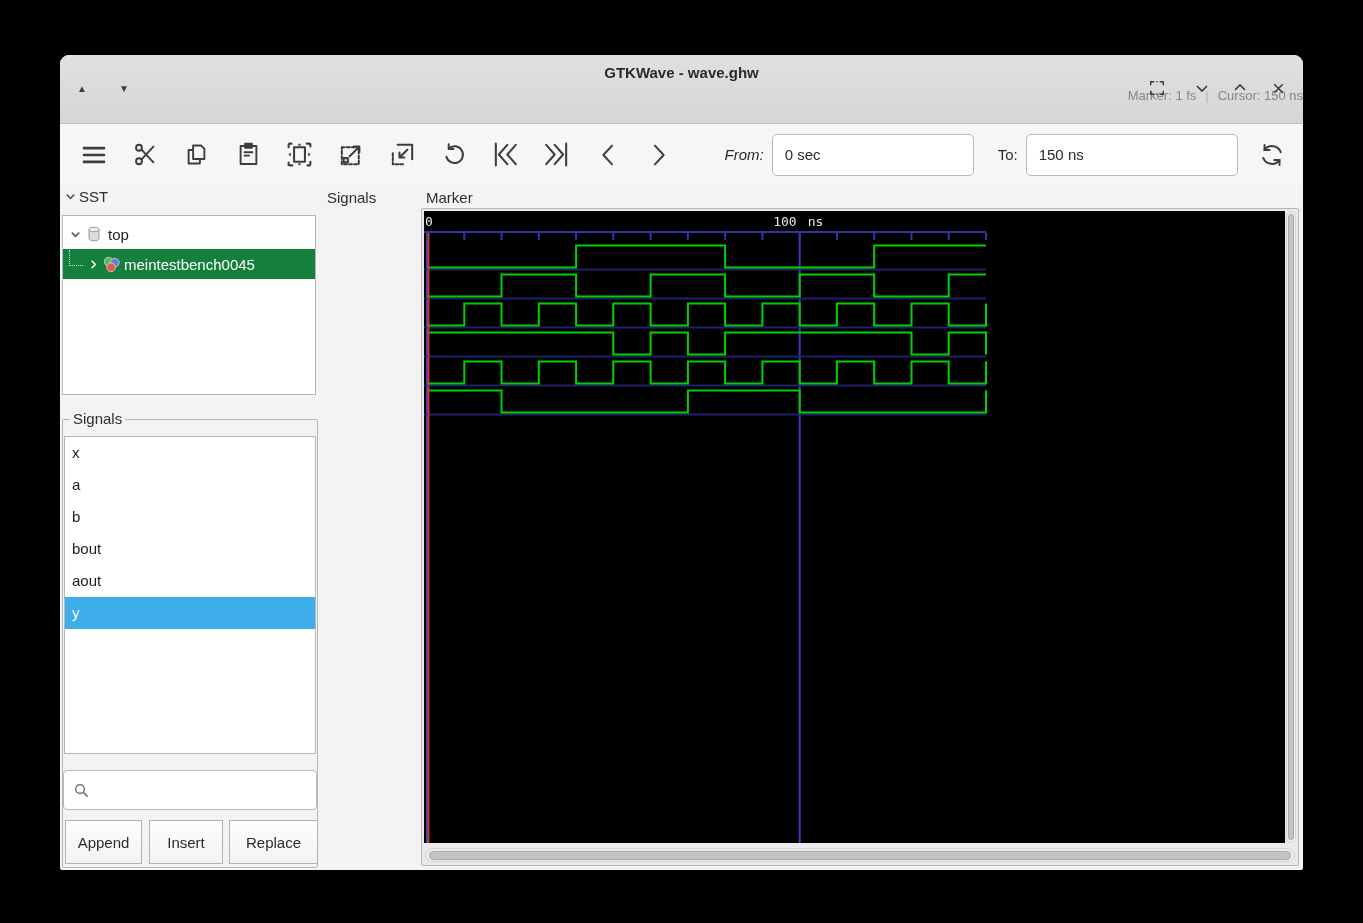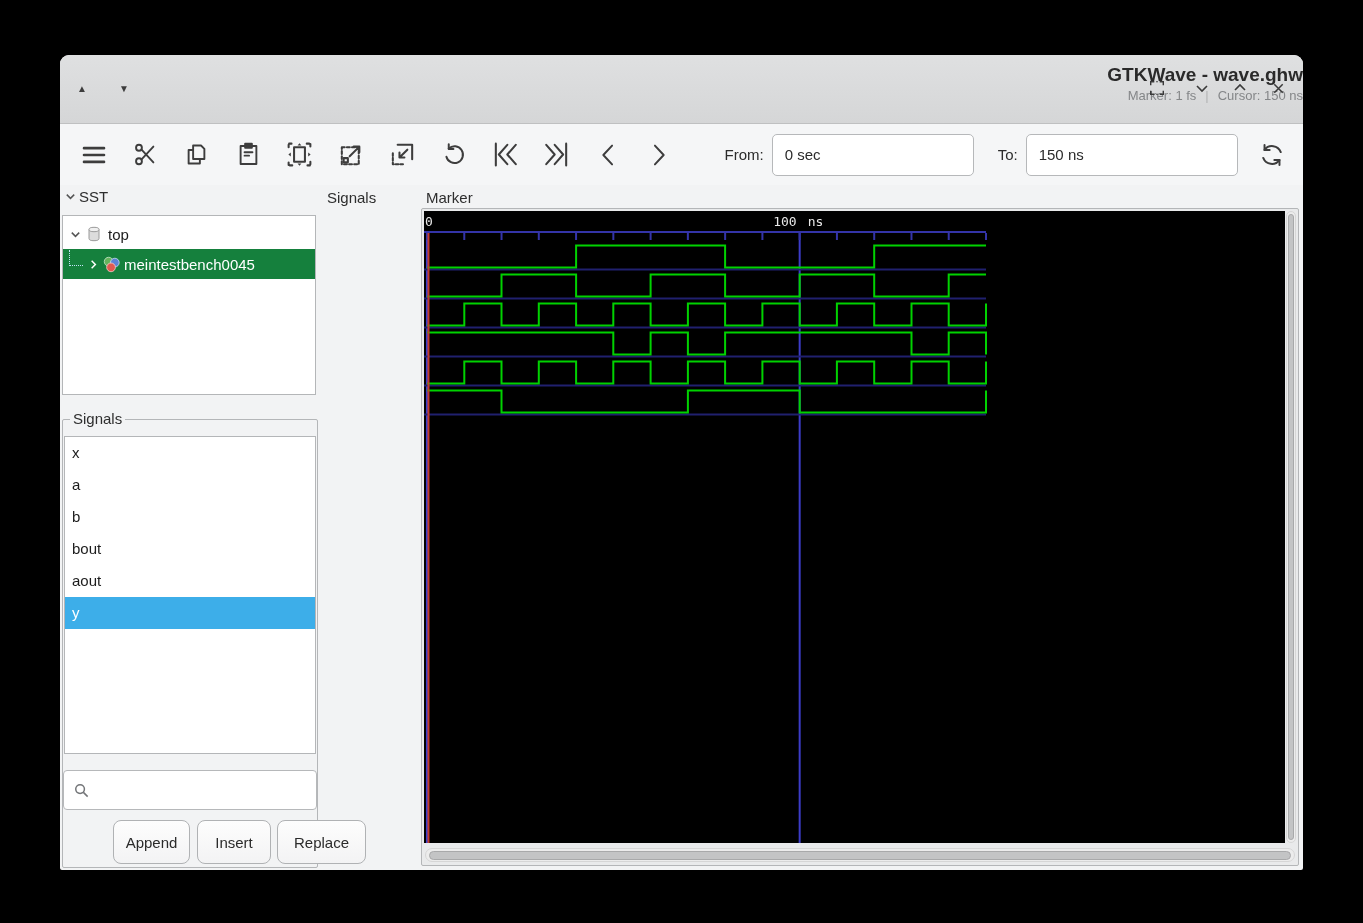--- a/index.html
+++ b/index.html
@@ -1,20 +1,20 @@
 <!DOCTYPE html>
 <html><head>
 <meta charset="utf-8">
 <style>
   html,body{margin:0;padding:0;background:#000;width:1363px;height:923px;font-family:"Liberation Sans",sans-serif;}
   .abs{position:absolute;}
   #window{position:absolute;left:60px;top:55px;width:1243px;height:815px;background:#f2f3f4;border-radius:9px 9px 2px 2px;overflow:hidden;}
   
   #titlebar{position:absolute;left:0;top:0;width:100%;height:68px;background:linear-gradient(#dfe0e1,#d5d6d7);border-bottom:1px solid #bfc0c1;}
-  .tb-title{position:absolute;left:0;right:0;top:9px;text-align:right;font-size:19px;font-weight:bold;color:#2a2a2a;}
+  .tb-title{position:absolute;left:0;right:0;top:9px;text-align:center;font-size:15px;font-weight:bold;color:#2a2a2a;}
   .tb-sub{position:absolute;left:0;right:0;top:33px;text-align:right;font-size:13px;color:#848688;}
   .tb-sub .pipe{color:#b2b3b4;margin:0 9px;}
   .shade-btn{position:absolute;top:24px;width:24px;height:20px;color:#3c3c3c;font-size:10px;text-align:center;line-height:20px;cursor:default;}
   .tbr{position:absolute;top:20px;width:26px;height:26px;display:flex;align-items:center;justify-content:center;}
   .tbr svg{stroke:#3a3a3a;fill:none;stroke-width:1.6;}
   
   #toolbar{position:absolute;left:0;top:69px;width:100%;height:61px;background:#f5f6f7;display:flex;align-items:center;padding-left:14px;box-sizing:border-box;}
   .tool{width:44px;height:46px;display:flex;align-items:center;justify-content:center;margin-right:11px;border-radius:4px;}
   .tool svg{stroke:#3d3d3d;fill:none;stroke-width:1.7;stroke-linecap:round;stroke-linejoin:round;}
   .tb-label{font-size:15px;color:#2b2b2b;margin:0 8px 0 0;}
@@ -25,21 +25,21 @@
   .whitebox{position:absolute;background:#fff;border:1px solid #b4b6b8;box-sizing:border-box;}
   
   .tree-row{height:30px;display:flex;align-items:center;font-size:15px;color:#1c1c1c;white-space:nowrap;}
   .tree-row.selected{background:#15803d;color:#fff;}
   .guide{width:13px;height:15px;border-left:1px dotted #bfe3f7;border-bottom:1px dotted #bfe3f7;margin:-12px 2px 0 6px;}
   .expander{width:16px;display:flex;justify-content:center;}
   
   .list-item{height:32px;line-height:32px;padding-left:7px;font-size:15px;color:#1c1c1c;}
   .list-item.selected{background:#3daee9;color:#fff;}
   .search{position:absolute;background:#fff;border:1px solid #b6b8ba;border-radius:4px;display:flex;align-items:center;padding-left:9px;box-sizing:border-box;}
-  .btn{position:absolute;height:42px;background:linear-gradient(#fdfdfd,#f3f3f4);border:1px solid #b0b2b4;border-radius:8px;font-size:15px;color:#2b2b2b;display:flex;align-items:center;justify-content:center;font-family:"Liberation Sans",sans-serif;margin-left:48px;}
+  .btn{position:absolute;height:42px;background:linear-gradient(#fdfdfd,#f3f3f4);border:1px solid #b0b2b4;border-radius:0;font-size:15px;color:#2b2b2b;display:flex;align-items:center;justify-content:center;font-family:"Liberation Sans",sans-serif;}
   
   .time-hdr{position:absolute;left:1px;right:1px;top:5px;height:27px;background:linear-gradient(#d2d3d4,#c6c7c8);border-bottom:1px solid #b0b0b0;font-family:"DejaVu Sans Mono",monospace;font-size:15px;color:#111;line-height:27px;padding-left:6px;box-sizing:border-box;}
   .srow{height:29px;line-height:29px;text-align:right;padding-right:6px;font-family:"DejaVu Sans Mono",monospace;font-size:15px;color:#111;border-bottom:1px solid #ececec;box-sizing:border-box;}
   .srow.selected{background:#3e60ab;color:#fff;border-bottom:1px solid #3e60ab;}
   
   .sb-trough{position:absolute;background:#ececec;border:1px solid #d6d6d6;border-radius:7px;box-sizing:border-box;}
   .sb-thumb{position:absolute;background:#c3c4c5;border:1px solid #a8a9aa;border-radius:6px;box-sizing:border-box;}
   
   #wave-canvas{position:absolute;left:2px;top:2px;width:861px;height:632px;background:#000;}
 </style>
@@ -145,21 +145,21 @@
     <div class="tool">
         <svg width="28" height="28" viewBox="0 0 24 24">
           <path d="M15.5 4 L8 12 L15.5 20"></path>
         </svg>
       </div>
     <div class="tool">
         <svg width="28" height="28" viewBox="0 0 24 24">
           <path d="M8.5 4 L16 12 L8.5 20"></path>
         </svg>
       </div>
-    <span class="tb-label" style="margin-left:34px;">From:</span>
+    <span class="tb-label" style="margin-left:34px;font-style:italic;">From:</span>
     <input class="tb-input" style="width: 202px;" value="0 sec">
     <span class="tb-label" style="margin-left:24px;">To:</span>
     <input class="tb-input" style="width: 212px;" value="150 ns">
     <div class="tool" style="margin-left:14px;">
         <svg width="28" height="28" viewBox="0 0 24 24">
           <path d="M19.5 9.5 A8 8 0 0 0 5.6 7.6"></path>
           <path d="M5.6 3.4 v4.4 h4.4" fill="none"></path>
           <path d="M4.5 14.5 A8 8 0 0 0 18.4 16.4"></path>
           <path d="M18.4 20.6 v-4.4 h-4.4"></path>
         </svg>

